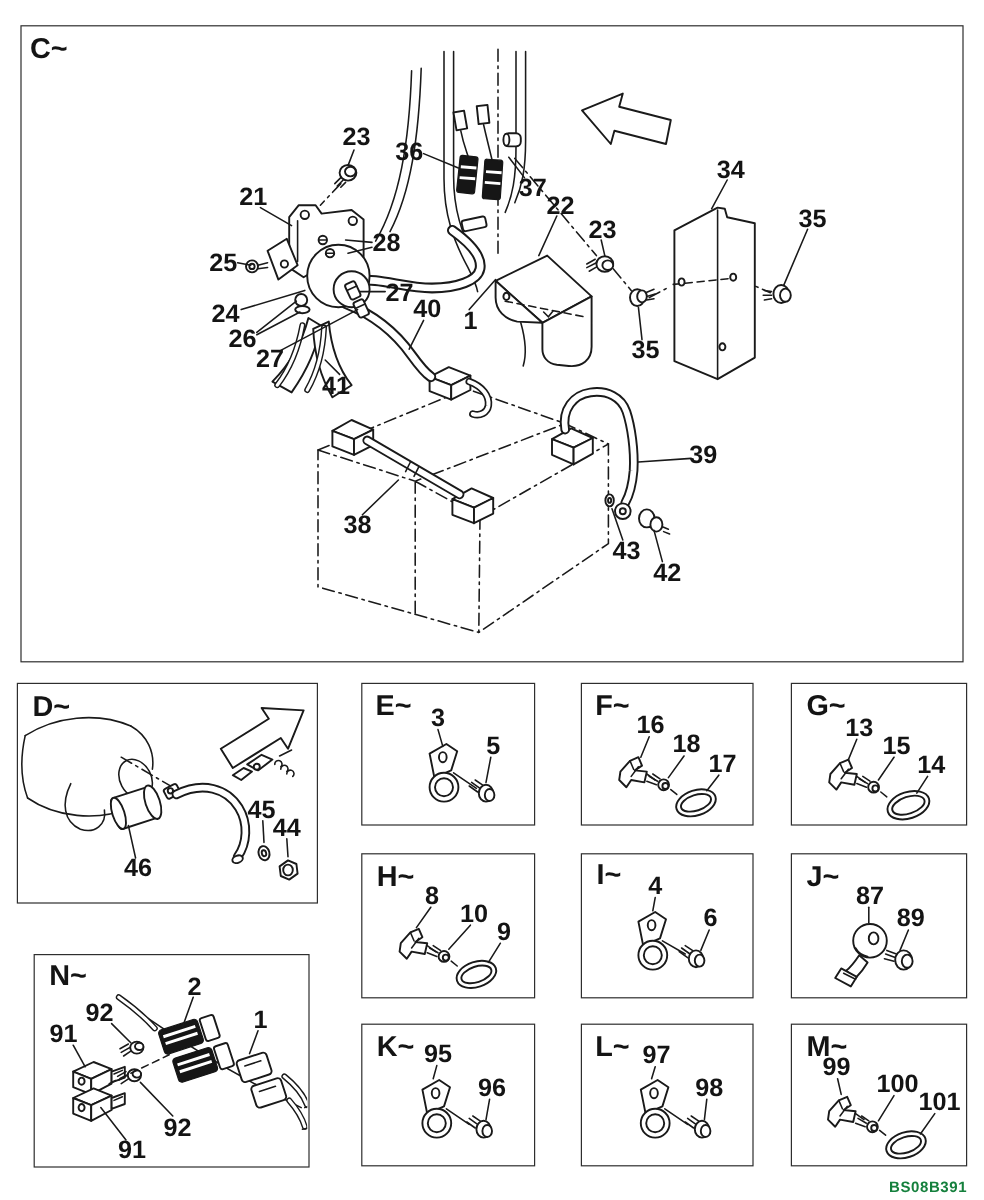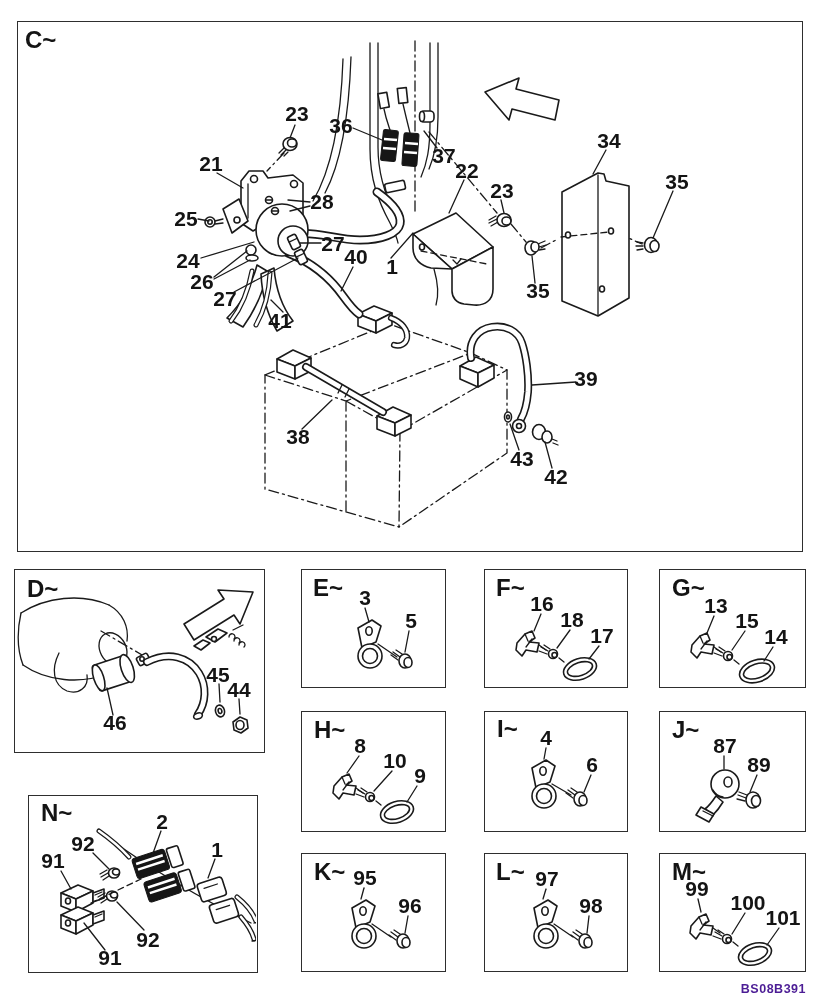--- a/index.html
+++ b/index.html
@@ -17,21 +17,21 @@
   svg .tb8{fill:none;stroke:#1a1a1a;stroke-width:8;stroke-linecap:round;}
   svg .tw8{fill:none;stroke:#fff;stroke-width:4.8;stroke-linecap:round;}
   svg .tb6{fill:none;stroke:#1a1a1a;stroke-width:6.2;stroke-linecap:round;}
   svg .tw6{fill:none;stroke:#fff;stroke-width:3.4;stroke-linecap:round;}
   svg .tb5{fill:none;stroke:#1a1a1a;stroke-width:5;stroke-linecap:round;}
   svg .tw5{fill:none;stroke:#fff;stroke-width:2.6;stroke-linecap:round;}
   svg text{fill:#141414;}
   svg .plabel{font:bold 24px "Liberation Sans",sans-serif;}
   svg .co{font:bold 21px "Liberation Sans",sans-serif;text-anchor:middle;}
   .figcode{position:absolute;left:666px;top:982px;width:140px;text-align:right;
-           font:bold 12.5px "Liberation Sans",sans-serif;color:#4c1d95;letter-spacing:.5px;}
+           font:bold 12.5px "Liberation Sans",sans-serif;color:#15803d;letter-spacing:.5px;}
 </style>
 </head>
 <body>
 
 <div class="canvas">
 
   <section class="panel" style="left:17px;top:21px;width:786px;height:531px">
     <svg width="783" height="528" viewBox="17 21 783 528">
 
       <g>

